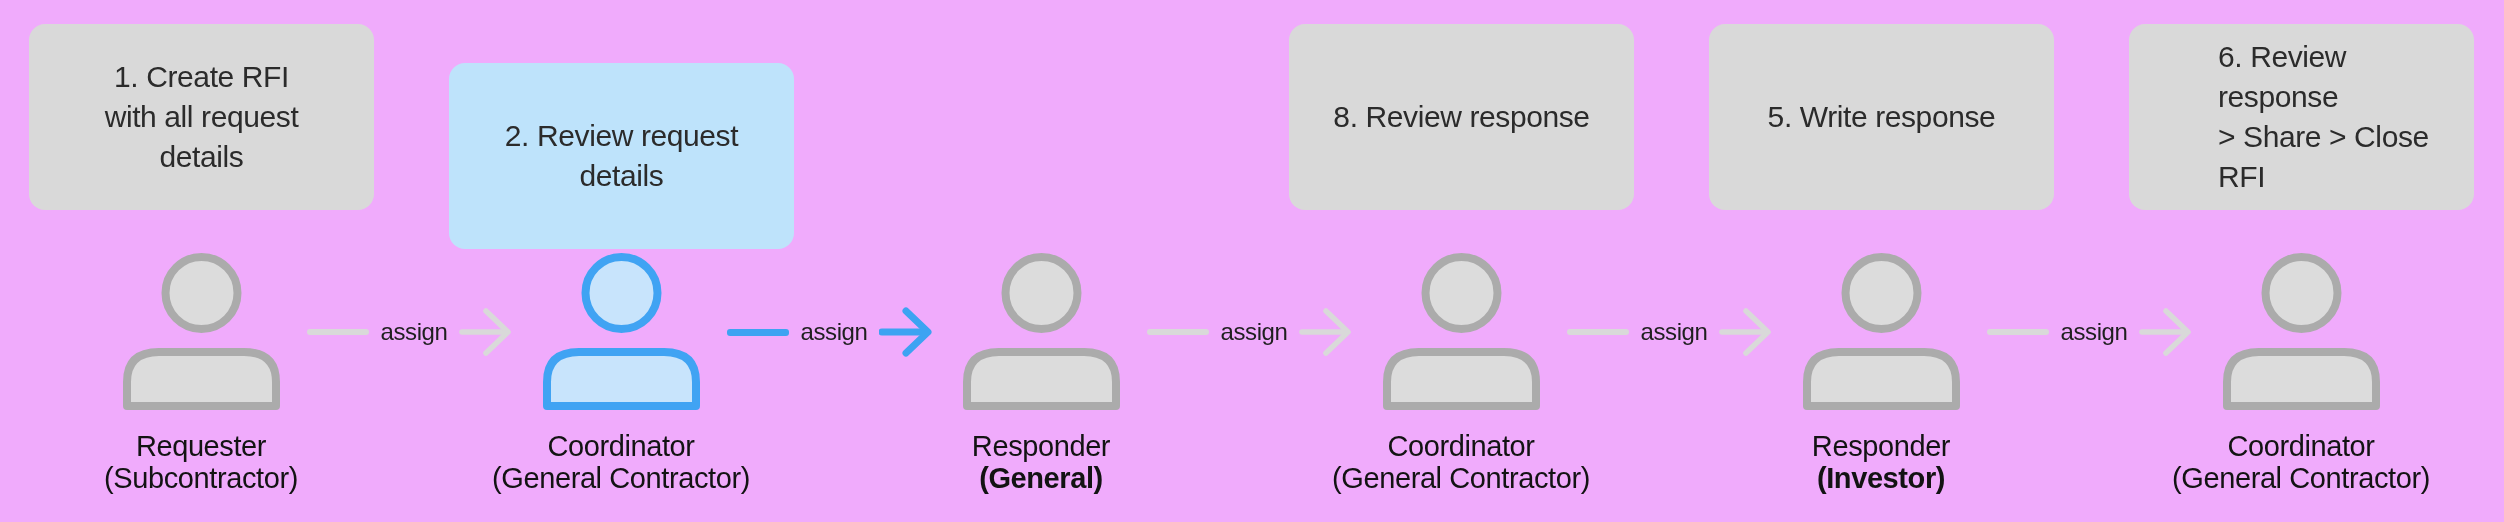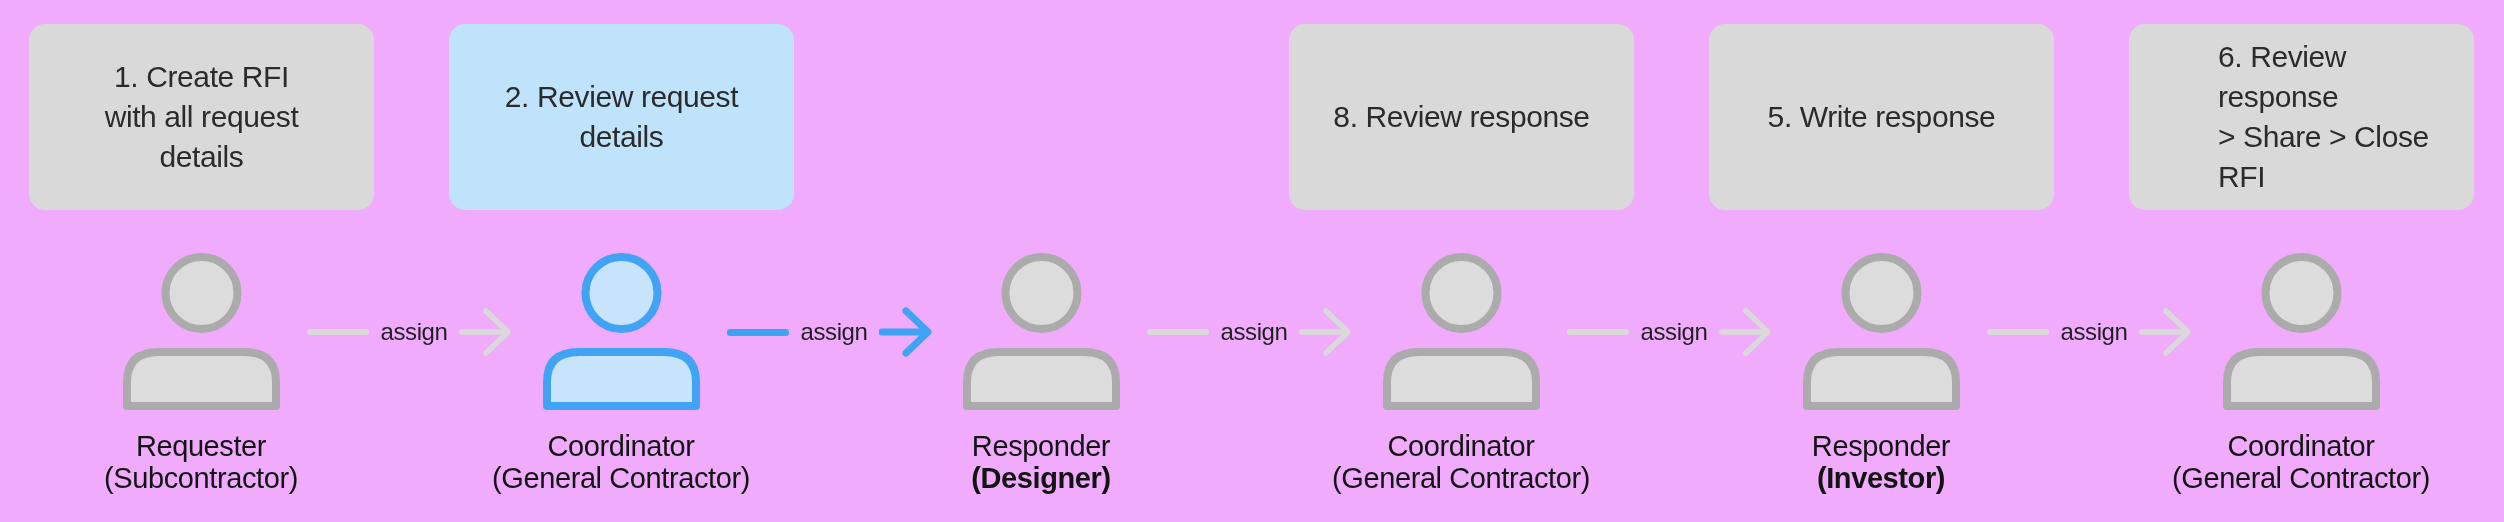--- a/index.html
+++ b/index.html
@@ -19,21 +19,21 @@
     top: 24px;
     width: 345px;
     height: 186px;
     background: var(--step-bg, #d9d9d9);
     border-radius: 16px;
     display: flex;
     align-items: center;
     justify-content: center;
     padding: 0 24px;
   }
-  .step-box.active { background: var(--step-active-bg, #bee3fb); }
+  .step-box.active { background: var(--step-active-bg, #bee3fb); margin-top: 39px; }
   .step-box.align-left { justify-content: flex-start; padding-left: 89px; padding-right: 30px; }
   .step-label {
     font-size: 30px;
     line-height: 40px;
     letter-spacing: -0.4px;
     color: var(--step-text, #2b2b2b);
     text-align: center;
     white-space: pre-line;
   }
   .step-box.align-left .step-label { text-align: left; }
@@ -169,21 +169,21 @@
   <div class="role-label" style="left:-9px">
     <div class="role">Requester</div>
     <div class="org">(Subcontractor)</div>
   </div>
   <div class="role-label" style="left:411px">
     <div class="role">Coordinator</div>
     <div class="org">(General Contractor)</div>
   </div>
   <div class="role-label" style="left:831px">
     <div class="role">Responder</div>
-    <div class="org bold">(Designer)</div>
+    <div class="org bold">(General)</div>
   </div>
   <div class="role-label" style="left:1251px">
     <div class="role">Coordinator</div>
     <div class="org">(General Contractor)</div>
   </div>
   <div class="role-label" style="left:1671px">
     <div class="role">Responder</div>
     <div class="org bold">(Investor)</div>
   </div>
   <div class="role-label" style="left:2091px">

